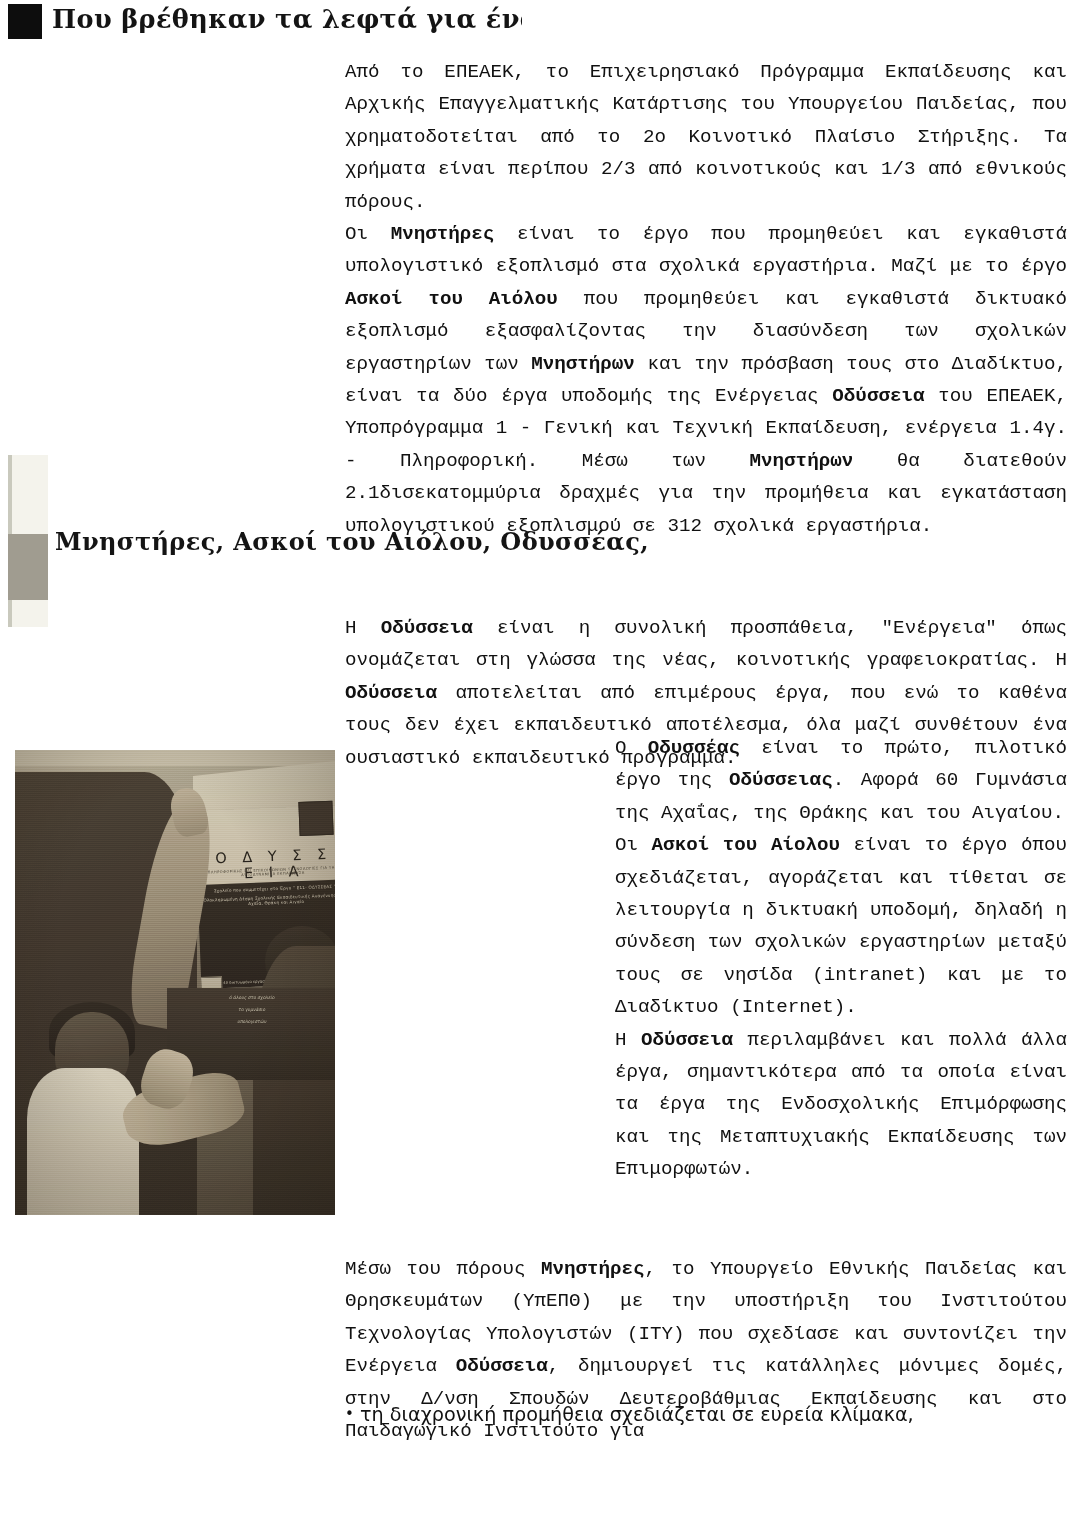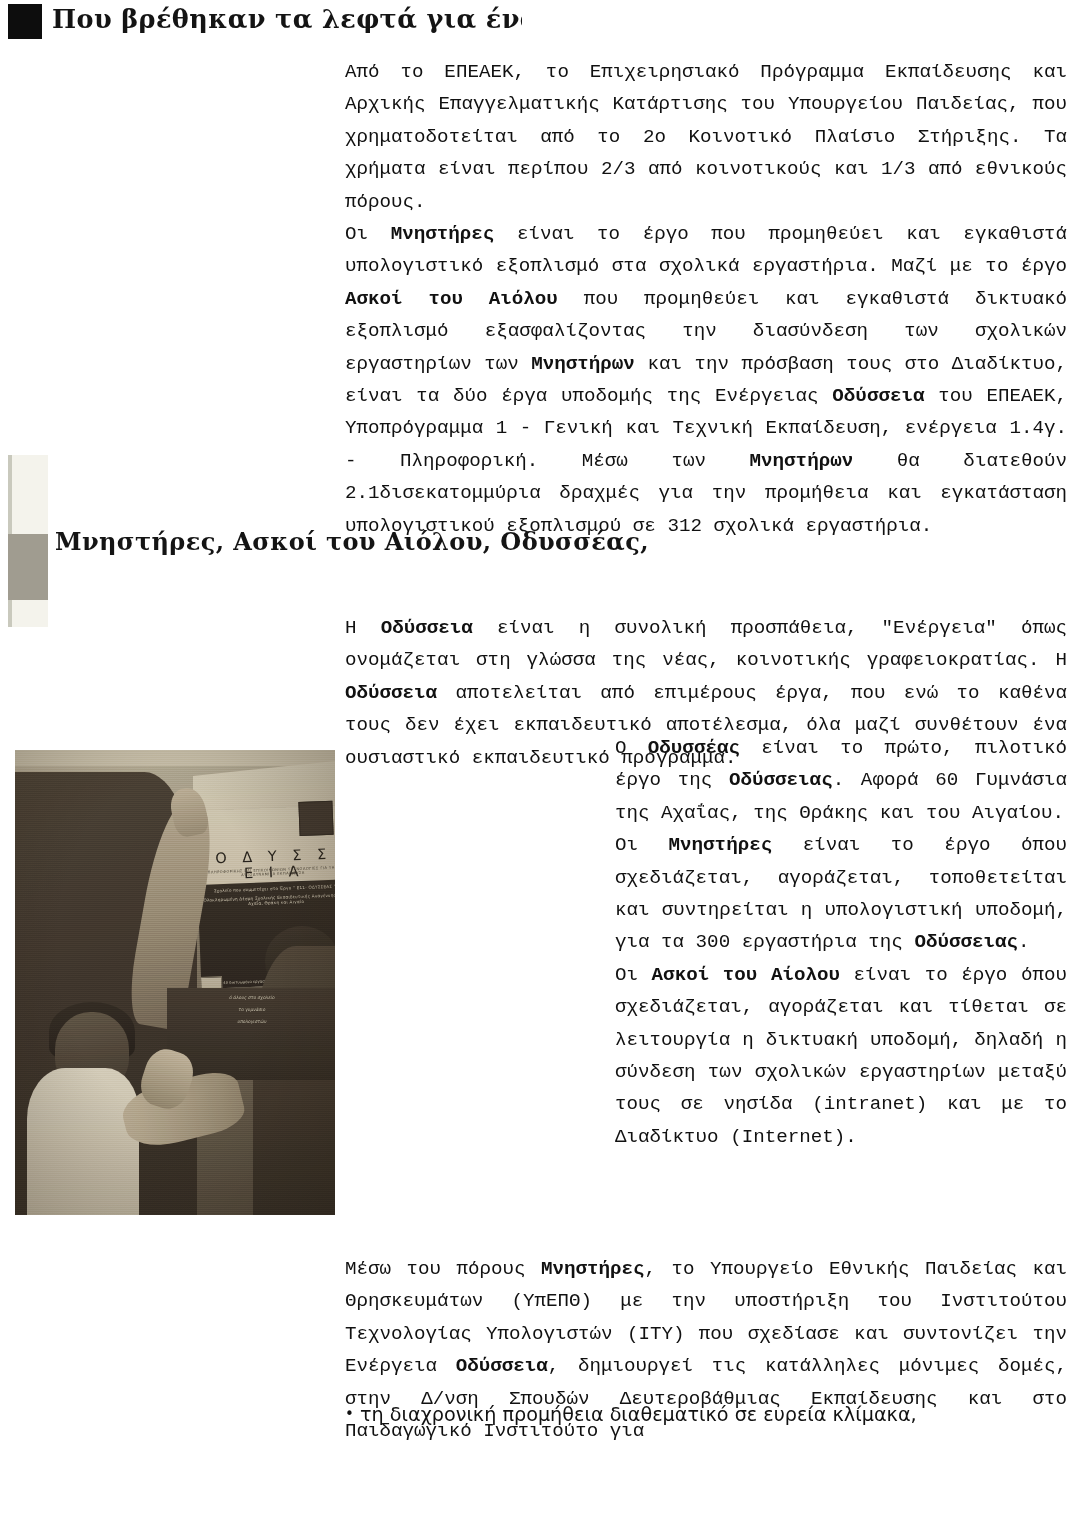--- a/index.html
+++ b/index.html
@@ -314,26 +314,26 @@
       <div class="ph-hand2"></div>
 
       <div class="ph-sepia"></div>
       <div class="ph-grain"></div>
       <div class="ph-vignette"></div>
     </div>
   </div>
 
   <div class="col" id="p-block-3">
     <p><span>Ο </span><b>Οδυσσέας</b><span> είναι το πρώτο, πιλοτικό έργο της </span><b>Οδύσσειας</b><span>. Αφορά 60 Γυμνάσια της Αχαΐας, της Θράκης και του Αιγαίου.</span></p>
-    <p><span>Οι </span><b>Μνηστήρες</b><span> είναι το έργο όπου σχεδιάζεται, αγοράζεται, τοποθετείται και συντηρείται η υπολογιστική υποδομή, για τα 300 εργαστήρια της </span><b>Οδύσσειας</b><span>.</span></p>
     <p><span>Οι </span><b>Ασκοί του Αίολου</b><span> είναι το έργο όπου σχεδιάζεται, αγοράζεται και τίθεται σε λειτουργία η δικτυακή υποδομή, δηλαδή η σύνδεση των σχολικών εργαστηρίων μεταξύ τους σε νησίδα (intranet) και με το Διαδίκτυο (Internet).</span></p>
+    <p><span>Η </span><b>Οδύσσεια</b><span> περιλαμβάνει  και πολλά άλλα έργα, σημαντικότερα από τα οποία είναι τα έργα της Ενδοσχολικής Επιμόρφωσης και της Μεταπτυχιακής Εκπαίδευσης των Επιμορφωτών.</span></p>
   </div>
 
   <div class="col" id="p-block-4">
     <p><span>Μέσω του πόρους  </span><b>Μνηστήρες</b><span>, το Υπουργείο Εθνικής Παιδείας και Θρησκευμάτων (ΥπΕΠΘ) με την υποστήριξη του Ινστιτούτου Τεχνολογίας Υπολογιστών (ΙΤΥ) που σχεδίασε και συντονίζει την Ενέργεια </span><b>Οδύσσεια</b><span>,  δημιουργεί τις κατάλληλες μόνιμες δομές, στην Δ/νση Σπουδών Δευτεροβάθμιας Εκπαίδευσης και στο Παιδαγωγικό Ινστιτούτο  για</span></p>
   </div>
 
   <div class="bullets">
-    <span class="bi"><span class="dot">•</span> <span>τη διαχρονική προμήθεια διαθεματικό σε ευρεία κλίμακα,</span></span>
+    <span class="bi"><span class="dot">•</span> <span>τη διαχρονική προμήθεια σχεδιάζεται σε ευρεία κλίμακα,</span></span>
     <span class="bi"> </span>
   </div>
 
 </div>
 
 </body></html>

